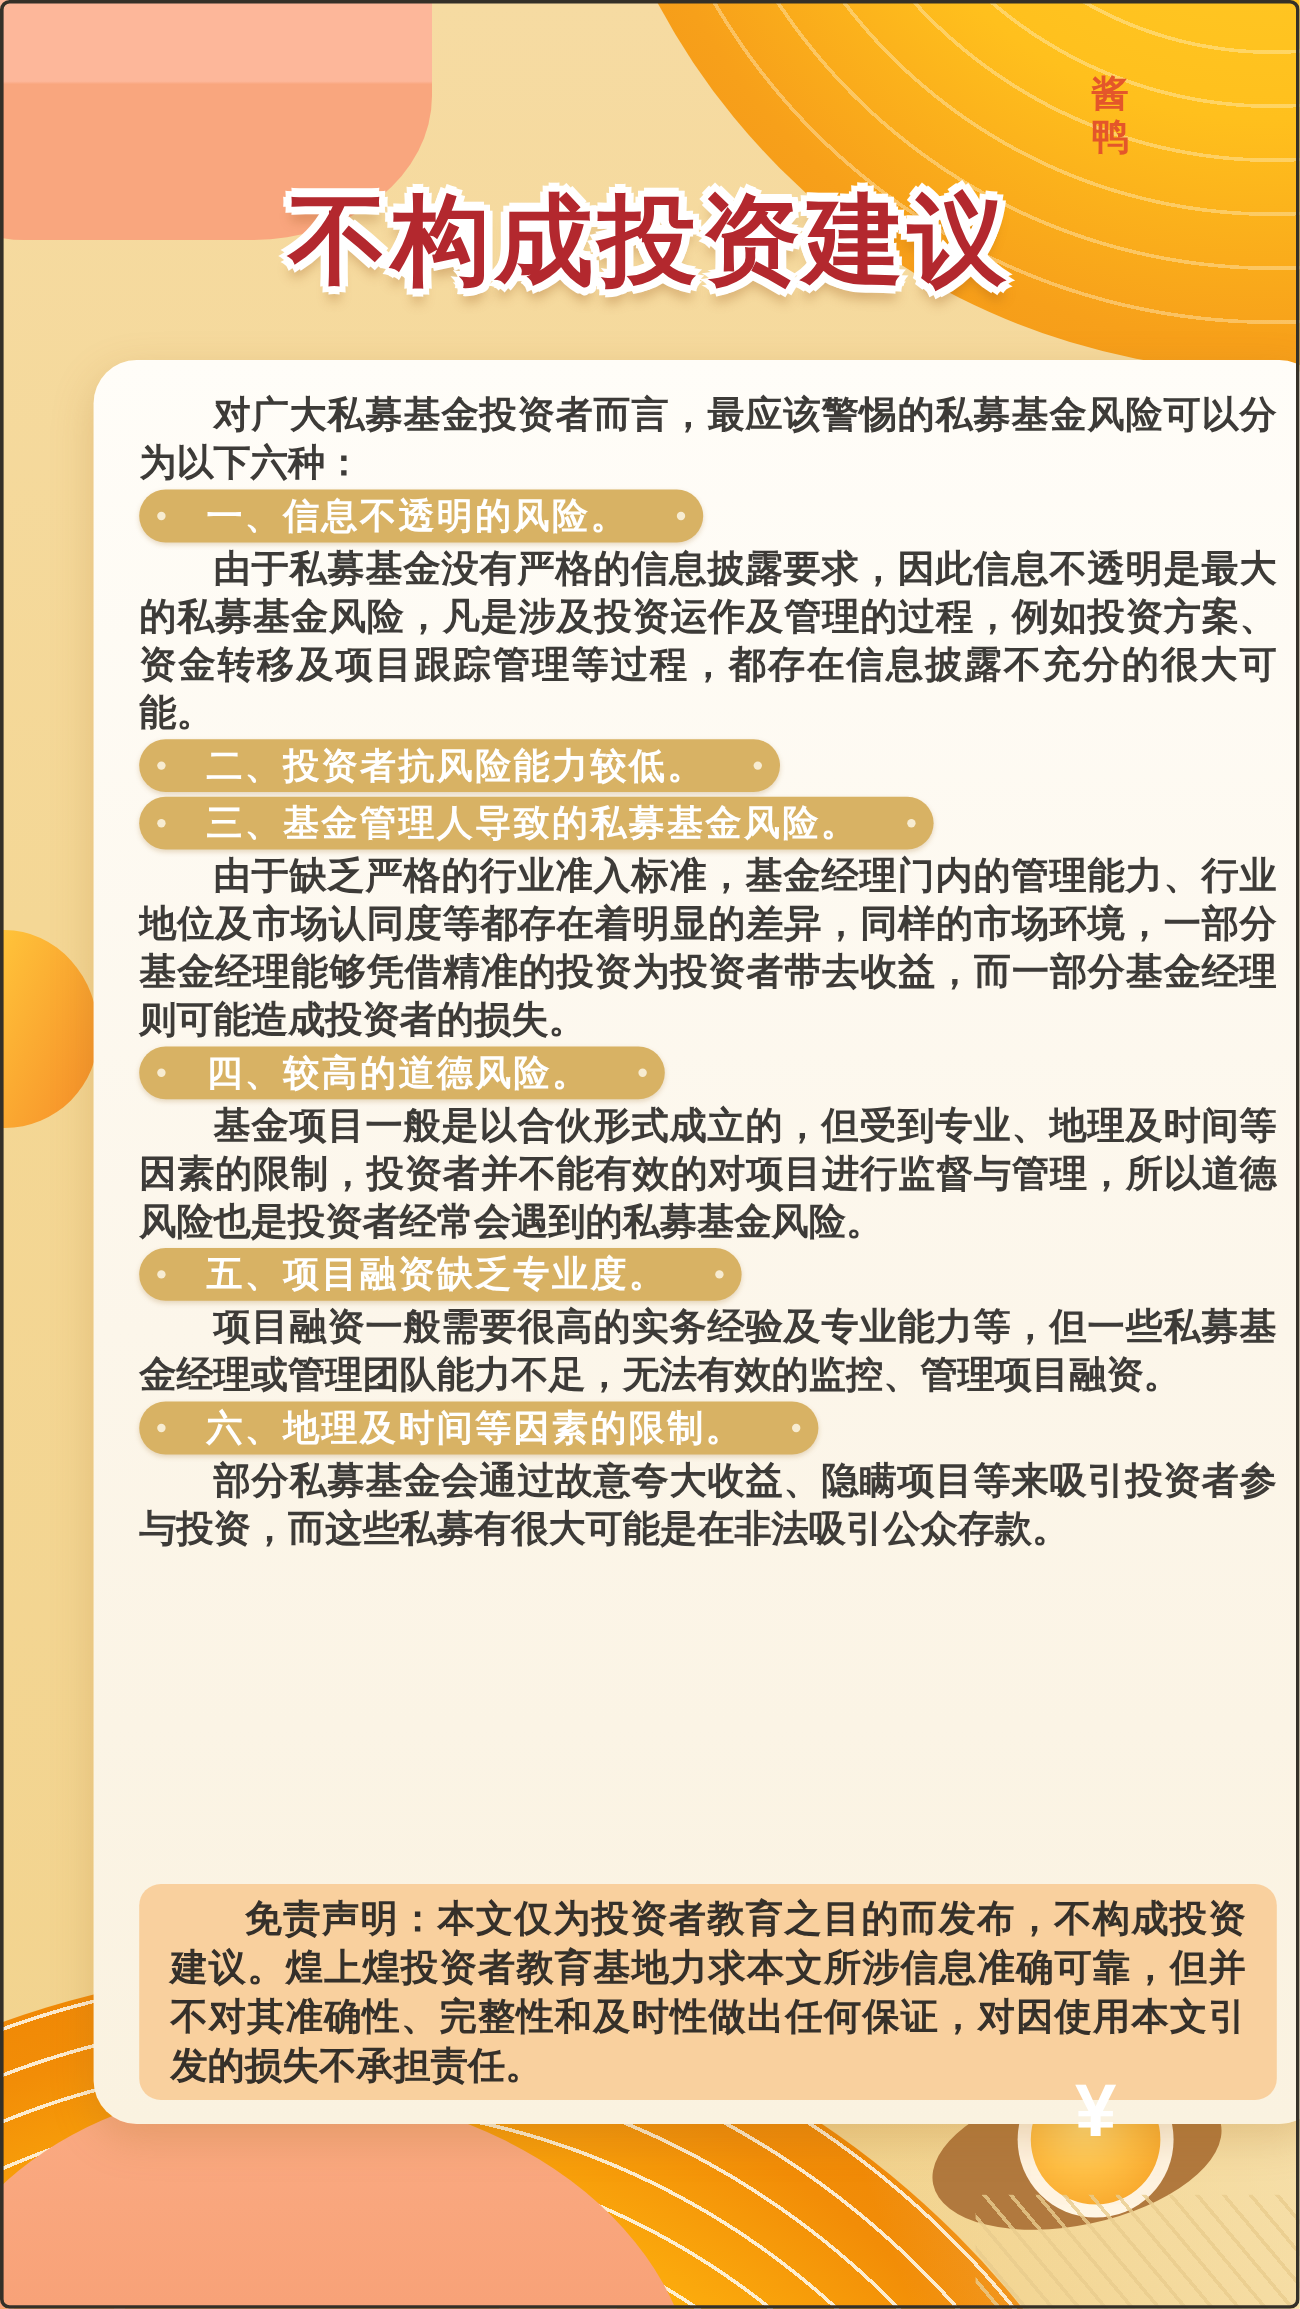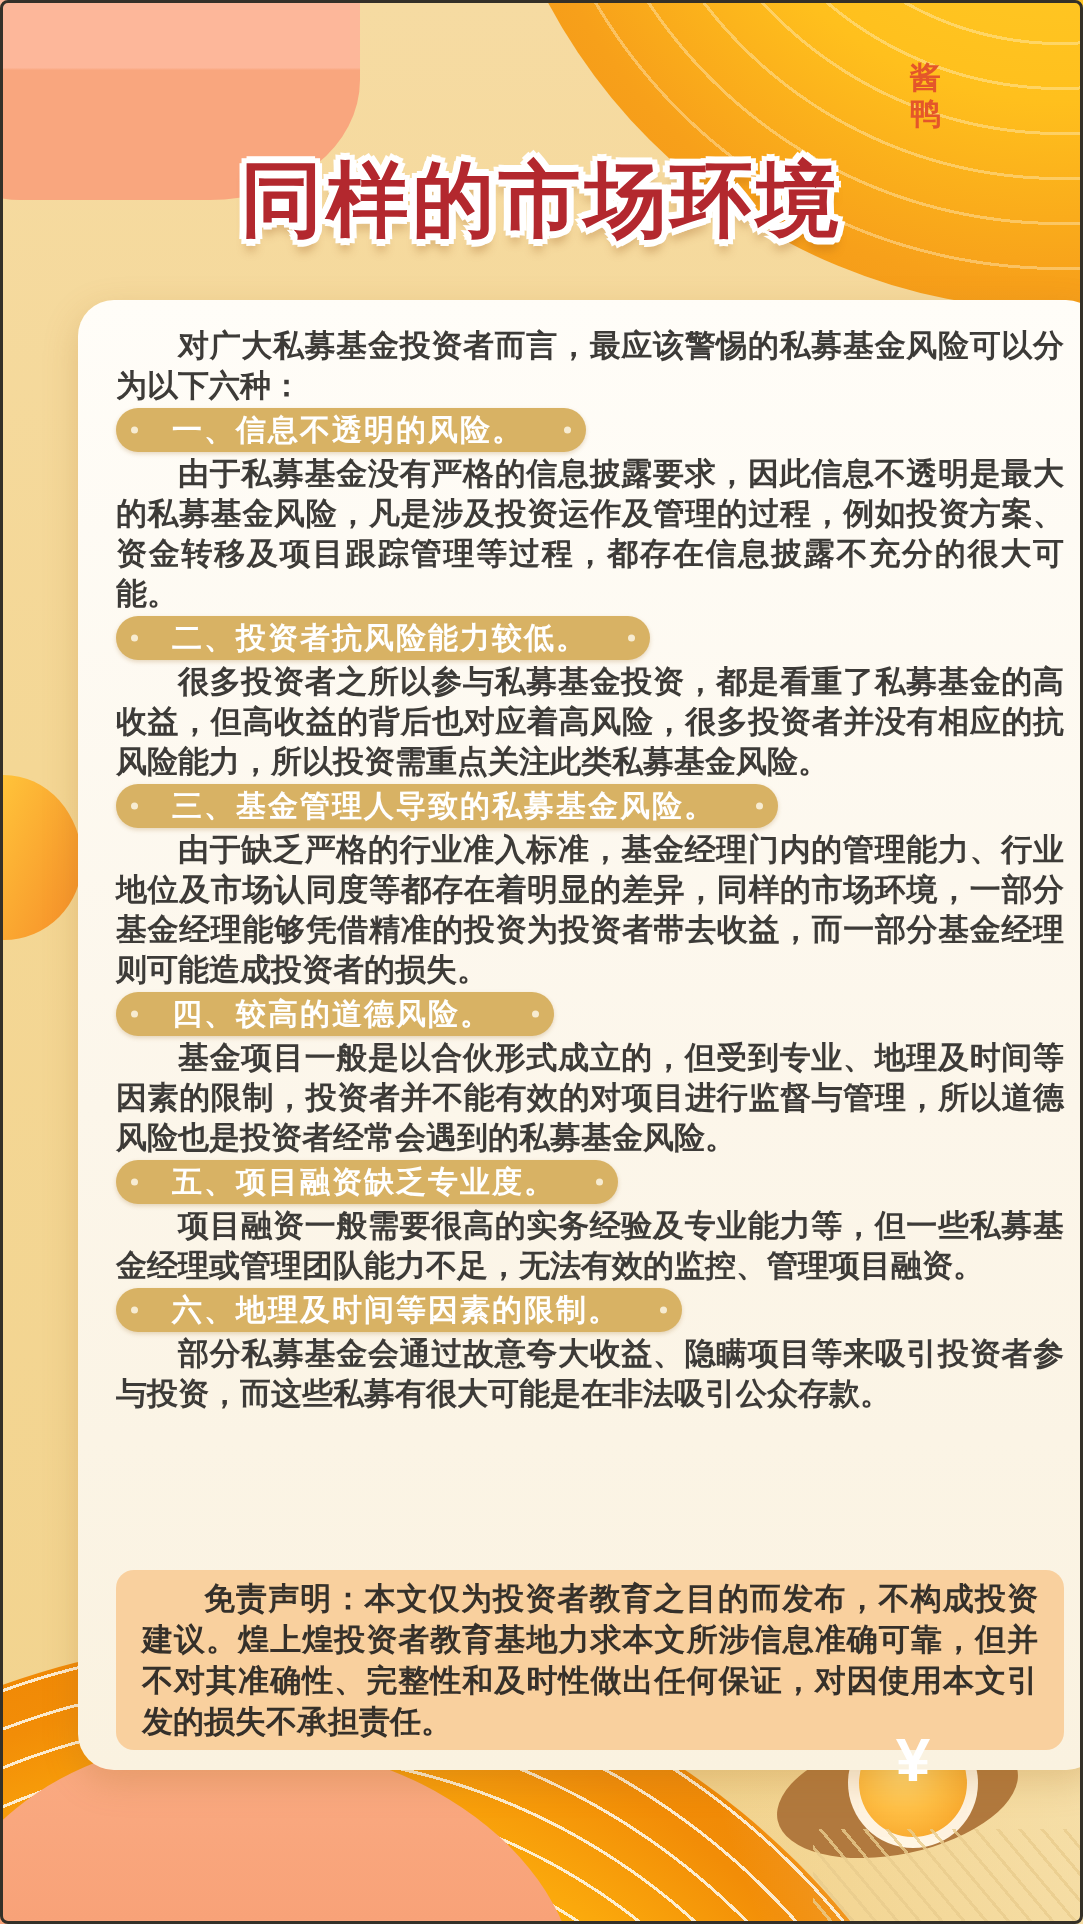--- a/index.html
+++ b/index.html
@@ -127,34 +127,33 @@
 <div class="deco deco-bl"></div>
 <div class="deco deco-br-cone"></div>
 <div class="deco deco-brown-blob"></div>
 <div class="coin"></div>
 <div class="deco deco-bl2"></div>
 <div class="deco deco-br-hatch"></div>
 
 <div class="logo-row">
   <span class="logo-badge">酱鸭</span>
 </div>
-<h1 class="poster-title">同样的市场环境</h1>
+<h1 class="poster-title">不构成投资建议</h1>
 
 <div class="card">
   <p class="body-text">对广大私募基金投资者而言，最应该警惕的私募基金风险可以分为以下六种：</p>
 
   <div class="section-pill">
       <span>一、信息不透明的风险。</span>
     </div>
   <p class="body-text">由于私募基金没有严格的信息披露要求，因此信息不透明是最大的私募基金风险，凡是涉及投资运作及管理的过程，例如投资方案、资金转移及项目跟踪管理等过程，都存在信息披露不充分的很大可能。</p>
 
   <div class="section-pill">
       <span>二、投资者抗风险能力较低。</span>
     </div>
-  <p class="body-text">很多投资者之所以参与私募基金投资，都是看重了私募基金的高收益，但高收益的背后也对应着高风险，很多投资者并没有相应的抗风险能力，所以投资需重点关注此类私募基金风险。</p>
 
   <div class="section-pill">
       <span>三、基金管理人导致的私募基金风险。</span>
     </div>
   <p class="body-text">由于缺乏严格的行业准入标准，基金经理门内的管理能力、行业地位及市场认同度等都存在着明显的差异，同样的市场环境，一部分基金经理能够凭借精准的投资为投资者带去收益，而一部分基金经理则可能造成投资者的损失。</p>
 
   <div class="section-pill">
       <span>四、较高的道德风险。</span>
     </div>
   <p class="body-text">基金项目一般是以合伙形式成立的，但受到专业、地理及时间等因素的限制，投资者并不能有效的对项目进行监督与管理，所以道德风险也是投资者经常会遇到的私募基金风险。</p>

